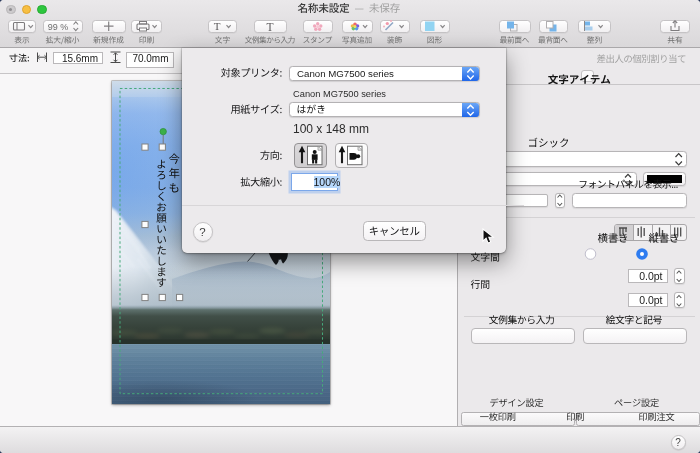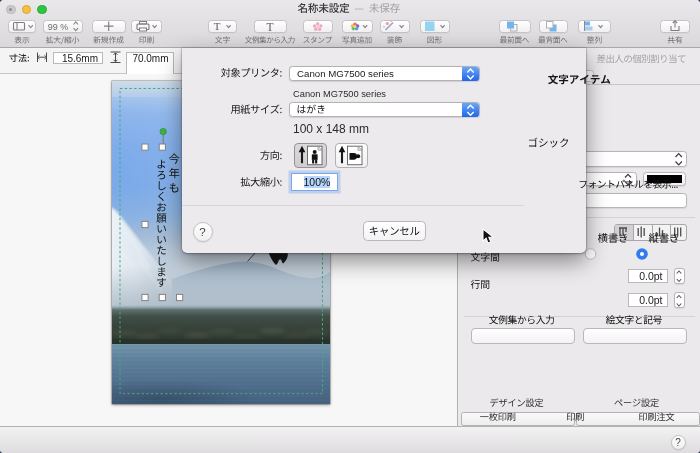--- a/index.html
+++ b/index.html
@@ -24,27 +24,27 @@
 #lakedark{position:absolute;left:0;top:295px;width:100%;height:28.2px;background:radial-gradient(ellipse 60% 90% at 22% 80%,rgba(20,35,50,.3),transparent 75%)}
 #rpanel{position:absolute;left:457px;top:64px;width:243px;height:378px;background:#ebe9eb;border-left:1px solid #b1afb1}
 #chkrow{position:absolute;left:0;top:0;width:100%;height:20.5px;border-bottom:1px solid #c8c6c8}
 #chk{position:absolute;left:123px;top:6px;width:12.5px;height:11.5px;background:#fbfafb;border:1px solid #c4c2c4;border-radius:3px}
 .popup{position:absolute;background:#fff;border:1px solid #b7b5b7;border-radius:3.5px;box-shadow:0 .5px 1px rgba(0,0,0,.08)}
 .sep{position:absolute;height:1px;background:#d4d2d4}
 .btn{position:absolute;background:linear-gradient(#fff,#f4f2f4);border:1px solid #b9b7b9;border-radius:4px}
 .tab{position:absolute;background:linear-gradient(#fbfafb,#eeedee);border:1px solid #b3b1b3;border-radius:2.5px}
 #bbar{position:absolute;left:0;top:426px;width:700px;height:27px;background:linear-gradient(#f3f2f3,#dedcde);border-top:1px solid #b3b1b3}
 #bhelp{position:absolute;left:670.5px;top:7.5px;width:15px;height:15px;border-radius:50%;background:linear-gradient(#fff,#f0eef0);border:1px solid #c2c0c2;box-shadow:0 .5px 1px rgba(0,0,0,.15);color:#434343;font-size:10px;text-align:center;line-height:14px}
-#dlg{position:absolute;left:181.5px;top:48px;width:404px;height:204.5px;background:#eceaec;border-radius:0 0 5px 5px;box-shadow:0 9px 22px rgba(0,0,0,.42),0 1px 3px rgba(0,0,0,.28),0 0 0 .5px rgba(120,120,120,.45)}
+#dlg{position:absolute;left:181.5px;top:48px;width:324px;height:204.5px;background:#eceaec;border-radius:0 0 5px 5px;box-shadow:0 9px 22px rgba(0,0,0,.42),0 1px 3px rgba(0,0,0,.28),0 0 0 .5px rgba(120,120,120,.45)}
 .dpop{position:absolute;left:107.5px;width:190.5px;height:15px;background:#fff;border:.5px solid #b4b2b4;border-radius:3.5px;box-shadow:0 .5px 1px rgba(0,0,0,.12)}
 .bluecap{position:absolute;right:0;top:0;width:17px;height:14px;border-radius:0 3px 3px 0;background:linear-gradient(#6aa6f6,#2066e9)}
 .orient{position:absolute;top:94.7px;width:33px;height:25.4px;border-radius:4px}
 #ob1{left:112.5px;background:linear-gradient(#dbd9db,#cfcdcf);border:1px solid #949294}
 #ob2{left:153px;background:linear-gradient(#fdfdfd,#f2f0f2);border:1px solid #b1afb1}
-#scale{position:absolute;left:109px;top:125px;width:47px;height:18px;background:#fff;border:1px solid #7ba7ea;box-shadow:0 0 0 2.5px rgba(105,160,240,.35);font-size:10.5px;color:#111;line-height:16px;padding-left:12px}
+#scale{position:absolute;left:109px;top:125px;width:47px;height:18px;background:#fff;border:1px solid #7ba7ea;box-shadow:0 0 0 2.5px rgba(105,160,240,.35);font-size:10.5px;color:#111;line-height:16px;padding-left:22px}
 #dhelp{position:absolute;left:11px;top:173.5px;width:20px;height:20px;border-radius:50%;background:linear-gradient(#fff,#f1eff1);border:1px solid #c5c3c5;box-shadow:0 .5px 1px rgba(0,0,0,.15);font-size:11.5px;color:#3c3c3c;text-align:center;line-height:19px}
 #cancel{left:181px;top:173px;width:63.5px;height:20px;border-radius:4.5px}
 #okbtn{position:absolute;left:257px;top:173px;width:71.5px;height:20px;border-radius:4.5px;background:linear-gradient(#65a4f6,#2065e9);border:.5px solid #1c5dd8;color:#fff;font-size:10.5px;text-align:center;line-height:19px}
 .seg{position:absolute;top:0;height:100%;border-left:1px solid #a8a6a8}
 svg{display:block}
 #uisvg{position:absolute;left:0;top:0;z-index:30;pointer-events:none}
 #dlg{z-index:10}
 #canvas{z-index:1}
 .lat{position:absolute;color:#1a1a1a}
 </style></head><body>
@@ -144,21 +144,21 @@
           <line x1="46.5" y1="52.5" x2="46.5" y2="62"></line>
           <line x1="38.5" y1="57.2" x2="45.5" y2="57.2"></line>
           <path d="M39.5 55.3 l-2 1.9 2 1.9 M44.5 55.3 l2 1.9-2 1.9" fill="none"></path>
 <line x1="110.5" y1="52" x2="120.5" y2="52"></line>
           <line x1="110.5" y1="62.5" x2="120.5" y2="62.5"></line>
           <line x1="115.5" y1="53" x2="115.5" y2="61.5"></line>
           <path d="M113.6 54.8 l1.9-2 1.9 2 M113.6 59.8 l1.9 2 1.9-2" fill="none"></path>
 </g>
 </svg>
 <div class="fld" style="left:52.5px;top:3.5px;width:50px;height:12px;padding-right:3.5px">15.6mm</div>
-<div class="fld" style="left:125.5px;top:3.5px;width:48px;height:28px;padding-right:4px">70.0mm</div>
+<div class="fld" style="left:125.5px;top:3.5px;width:48px;height:16px;padding-right:4px">70.0mm</div>
 </div>
 
 <div id="canvas">
 <div id="page">
 <div id="sky"></div>
         <div id="skyblue"></div>
 <svg width="217.5" height="323.2" viewBox="0 0 217.5 323.2" style="position:absolute;left:0;top:0">
 <defs>
 <linearGradient id="snowg" x1="0" y1="0" x2="1" y2="0.35">
               <stop offset="0" stop-color="#f2f5f9"></stop>

